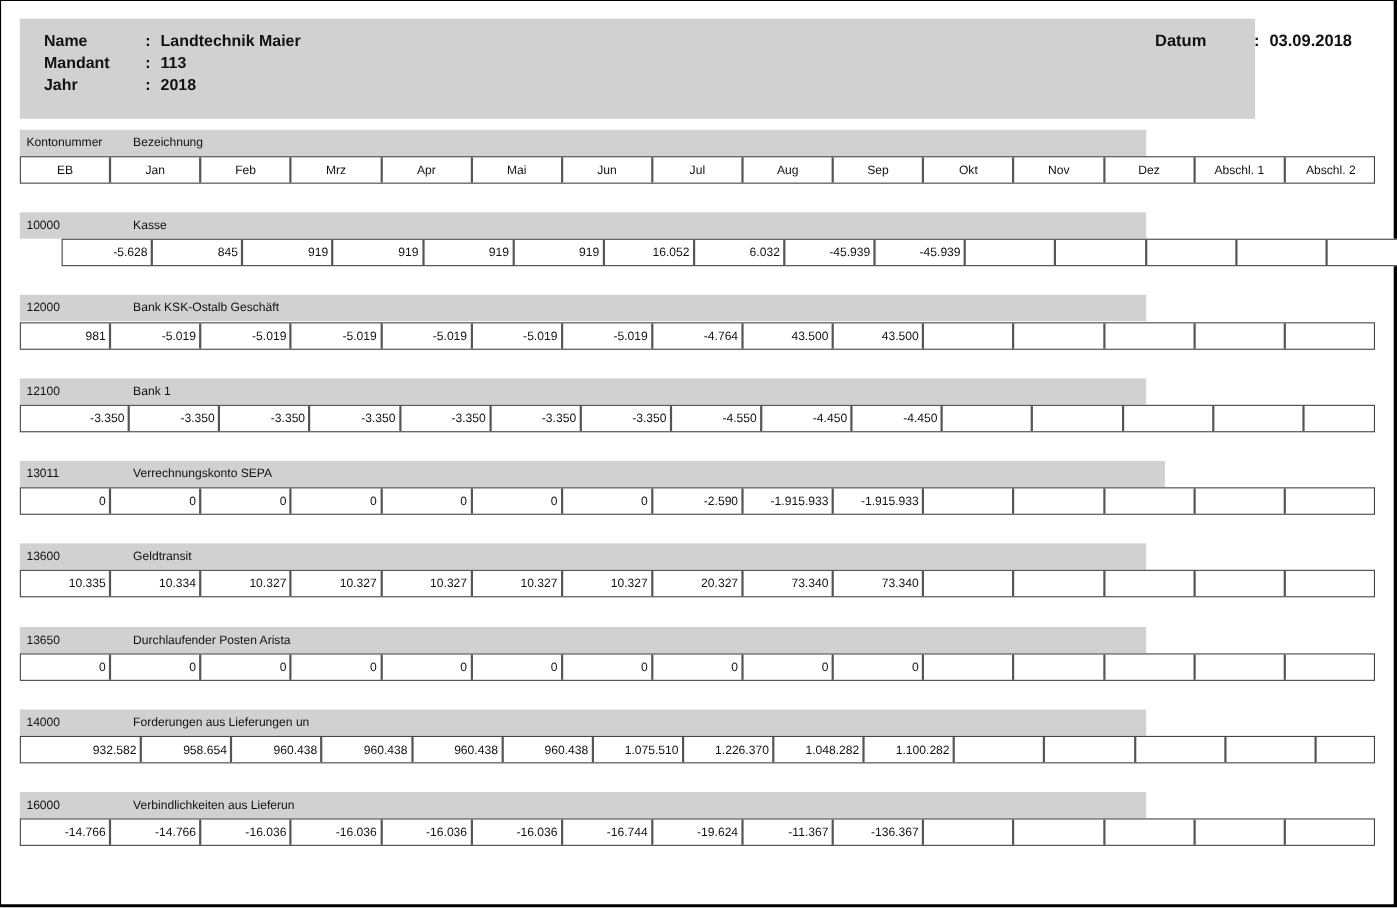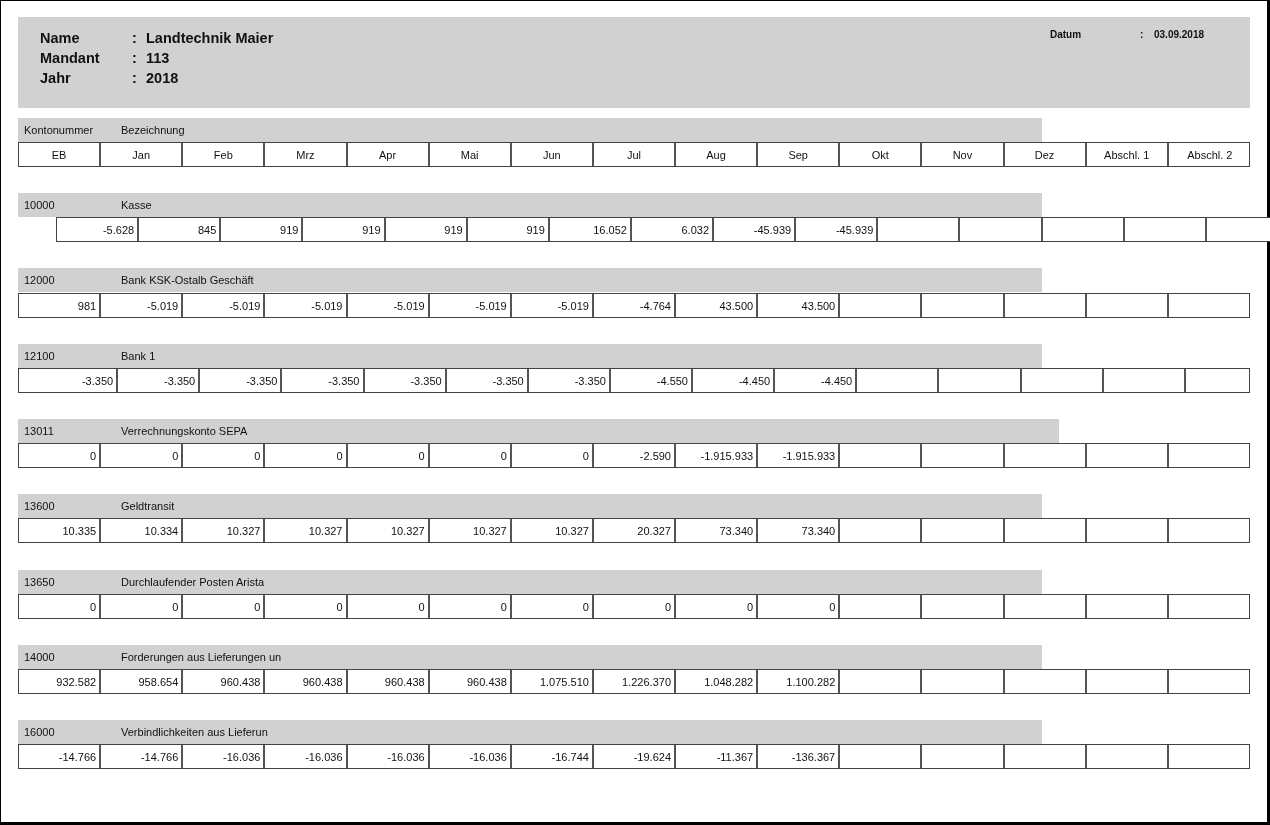--- a/index.html
+++ b/index.html
@@ -1,28 +1,28 @@
 <!DOCTYPE html>
 <html><head>
 <meta charset="utf-8">
 <style>
   html, body { margin: 0; padding: 0; background: #ffffff; }
   body { width: 1270px; height: 825px; position: relative; overflow: hidden;
          font-family: "Liberation Sans", sans-serif; color: #111; }
   .frame { position: absolute; left: 0; top: 0; width: 1266px; height: 821px;
            border-top: 1px solid #000; border-left: 1px solid #000;
            border-right: 3px solid #000; border-bottom: 3px solid #000; box-sizing: content-box; }
-  .header { position: absolute; left: 18px; top: 17px; width: 1232px; height: 91px; background: #d1d1d1; }
+  .header { position: absolute; left: 18px; top: 17px; width: 1123px; height: 91px; background: #d1d1d1; }
   .meta { position: absolute; left: 22px; top: 11px; font-weight: bold; font-size: 14.5px; line-height: 20px; }
   .meta-row { display: flex; }
   .meta-label { width: 92px; }
   .meta-colon { width: 14px; }
   .title { position: absolute; left: 0; width: 100%; top: 30px; text-align: center;
            font-weight: bold; font-size: 24px; }
-  .datum { position: absolute; left: 1032px; top: 12px; font-weight: bold; font-size: 10px; display: flex; }
+  .datum { position: absolute; left: 1032px; top: 12px; font-weight: bold; font-size: 15px; display: flex; }
   .datum .meta-label { width: 90px; }
   .band { position: absolute; left: 18px; width: 1024px; height: 24px; background: #d1d1d1;
           font-size: 11px; }
   .band .num { position: absolute; left: 6px; top: 6px; }
   .band .desc { position: absolute; left: 103px; top: 6px; }
   .cells { position: absolute; left: 18px; width: 1232px; height: 25px; display: flex;
            border: 1px solid #444; box-sizing: border-box; background: #fff; }
   .cell { flex: 0 0 auto; width: 82.13px; border-right: 2px solid #555; box-sizing: border-box;
           font-size: 11px; text-align: right; padding: 6px 3px 0 0; height: 100%; }
   .cell:last-child { border-right: none; }
@@ -204,21 +204,21 @@
       <div class="cell"></div>
       <div class="cell"></div>
       <div class="cell"></div>
       <div class="cell"></div>
       <div class="cell"></div>
     </div>
     <div class="band" style="top: 644.8px;">
       <span class="num">14000</span>
       <span class="desc">Forderungen aus Lieferungen un</span>
     </div>
-    <div class="cells" style="top: 668.8px;">
+    <div class="cells" style="top: 668.8px; padding-left: 28px;">
       <div class="cell">932.582</div>
       <div class="cell">958.654</div>
       <div class="cell">960.438</div>
       <div class="cell">960.438</div>
       <div class="cell">960.438</div>
       <div class="cell">960.438</div>
       <div class="cell">1.075.510</div>
       <div class="cell">1.226.370</div>
       <div class="cell">1.048.282</div>
       <div class="cell">1.100.282</div>

